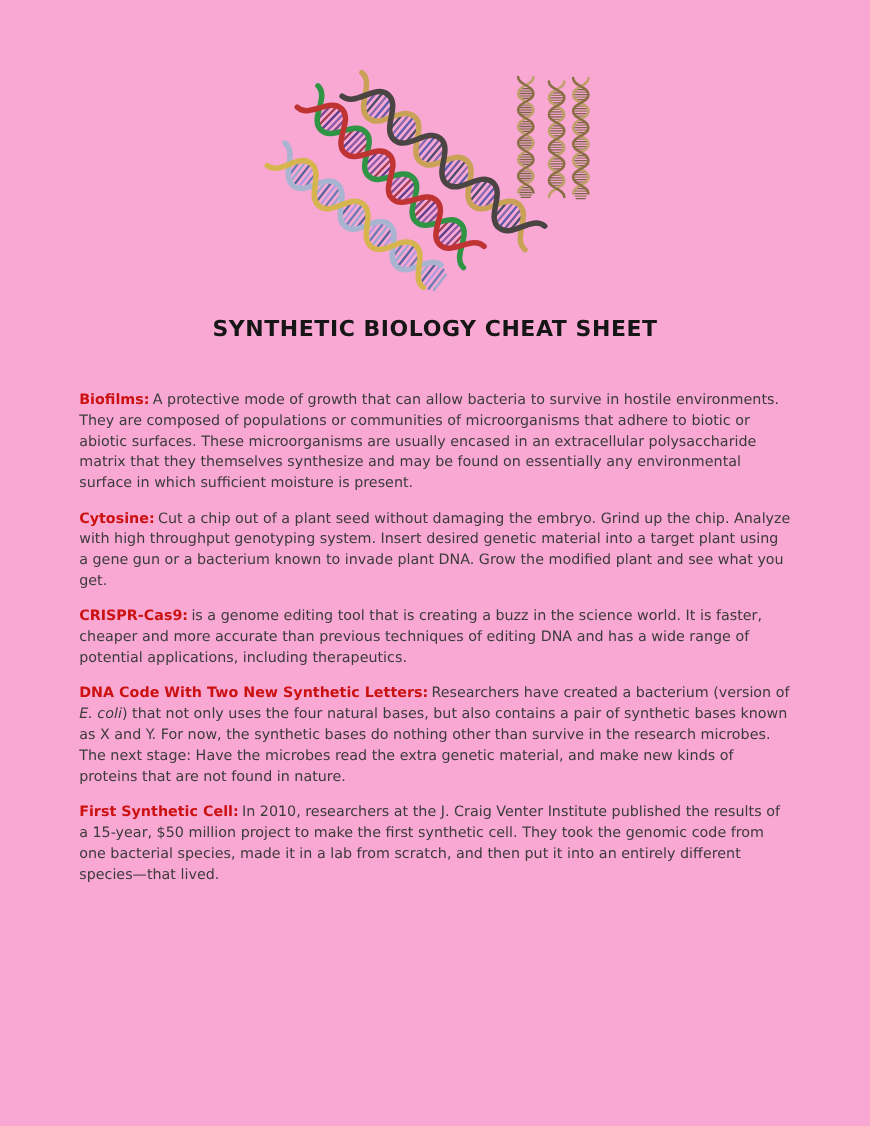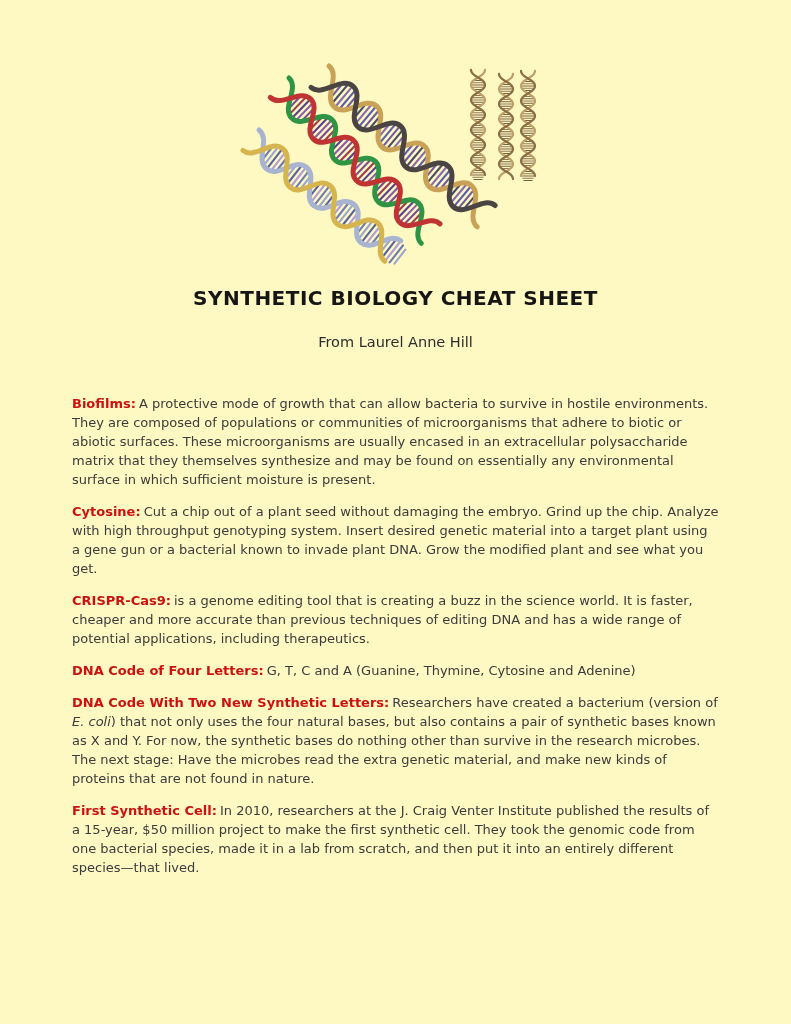--- a/index.html
+++ b/index.html
@@ -1,21 +1,21 @@
 <!DOCTYPE html>
 <html><head>
 <meta charset="utf-8">
 <style>
   html,body{margin:0;padding:0;background:#ffffff;}
   .page{
     position:relative;
     width:791px;
     height:1024px;
     margin:0 auto;
-    background:#fef9c3;
+    background:#f9a8d4;
     font-family:"DejaVu Sans","Liberation Sans",sans-serif;
     overflow:hidden;
   }
   .art-wrap{
     width:330px;
     height:210px;
     margin:62px auto 0 auto;
     position:relative;
     left:-2px;
   }
@@ -268,32 +268,30 @@
           <path d="M105,1.5 L105,12.5" fill="none" stroke="#7a6248" stroke-width="1.2" stroke-linecap="round"></path>
           <path d="M107.25,1.8224255900813802 L107.25,12.17757440991862" fill="none" stroke="#95795a" stroke-width="1.2" stroke-linecap="round"></path>
           <path d="M109.5,2.8999999999999995 L109.5,11.100000000000001" fill="none" stroke="#7a6248" stroke-width="1.2" stroke-linecap="round"></path>
           <path d="M0,0 C7.5,0 7.5,14 15,14 C22.5,14 22.5,0 30,0 C37.5,0 37.5,14 45,14 C52.5,14 52.5,0 60,0 C67.5,0 67.5,14 75,14 C82.5,14 82.5,0 90,0 C97.5,0 97.5,14 105,14" fill="none" stroke="#bfa06b" stroke-width="2.3" stroke-linecap="round"></path>
           <path d="M0,14 C7.5,14 7.5,0 15,0 C22.5,0 22.5,14 30,14 C37.5,14 37.5,0 45,0 C52.5,0 52.5,14 60,14 C67.5,14 67.5,0 75,0 C82.5,0 82.5,14 90,14 C97.5,14 97.5,0 105,0" fill="none" stroke="#8a6f45" stroke-width="2.3" stroke-linecap="round"></path>
         </g>
       </svg>
   </div>
 
   <h1 class="doc-title">SYNTHETIC BIOLOGY CHEAT SHEET</h1>
-  <div class="doc-subtitle">From Laurel Anne Hill</div>
 
   <div class="entries">
 
     <p class="entry"><b class="term">Biofilms:</b><span>A protective mode of growth that can allow bacteria to survive in hostile environments. They are composed of populations or communities of microorganisms that adhere to biotic or abiotic surfaces. These microorganisms are usually encased in an extracellular polysaccharide matrix that they themselves synthesize and may be found on essentially any environmental surface in which sufficient moisture is present.</span></p>
 
 
-    <p class="entry"><b class="term">Cytosine:</b><span>Cut a chip out of a plant seed without damaging the embryo. Grind up the chip. Analyze with high throughput genotyping system. Insert desired genetic material into a target plant using a gene gun or a bacterial known to invade plant DNA. Grow the modified plant and see what you get.</span></p>
+    <p class="entry"><b class="term">Cytosine:</b><span>Cut a chip out of a plant seed without damaging the embryo. Grind up the chip. Analyze with high throughput genotyping system. Insert desired genetic material into a target plant using a gene gun or a bacterium known to invade plant DNA. Grow the modified plant and see what you get.</span></p>
 
     <p class="entry"><b class="term">CRISPR-Cas9:</b><span>is a genome editing tool that is creating a buzz in the science world. It is faster, cheaper and more accurate than previous techniques of editing DNA and has a wide range of potential applications, including therapeutics.</span></p>
 
-    <p class="entry"><b class="term">DNA Code of Four Letters:</b><span>G, T, C and A (Guanine, Thymine, Cytosine and Adenine)</span></p>
 
     <p class="entry"><b class="term">DNA Code With Two New Synthetic Letters:</b><span>Researchers have created a bacterium (version of </span><i>E. coli</i><span>) that not only uses the four natural bases, but also contains a pair of synthetic bases known as X and Y. For now, the synthetic bases do nothing other than survive in the research microbes. The next stage: Have the microbes read the extra genetic material, and make new kinds of proteins that are not found in nature.</span></p>
 
     <p class="entry"><b class="term">First Synthetic Cell:</b><span>In 2010, researchers at the J. Craig Venter Institute published the results of a 15-year, $50 million project to make the first synthetic cell. They took the genomic code from one bacterial species, made it in a lab from scratch, and then put it into an entirely different species—that lived.</span></p>
 
 
   </div>
 </div>
 
 </body></html>

